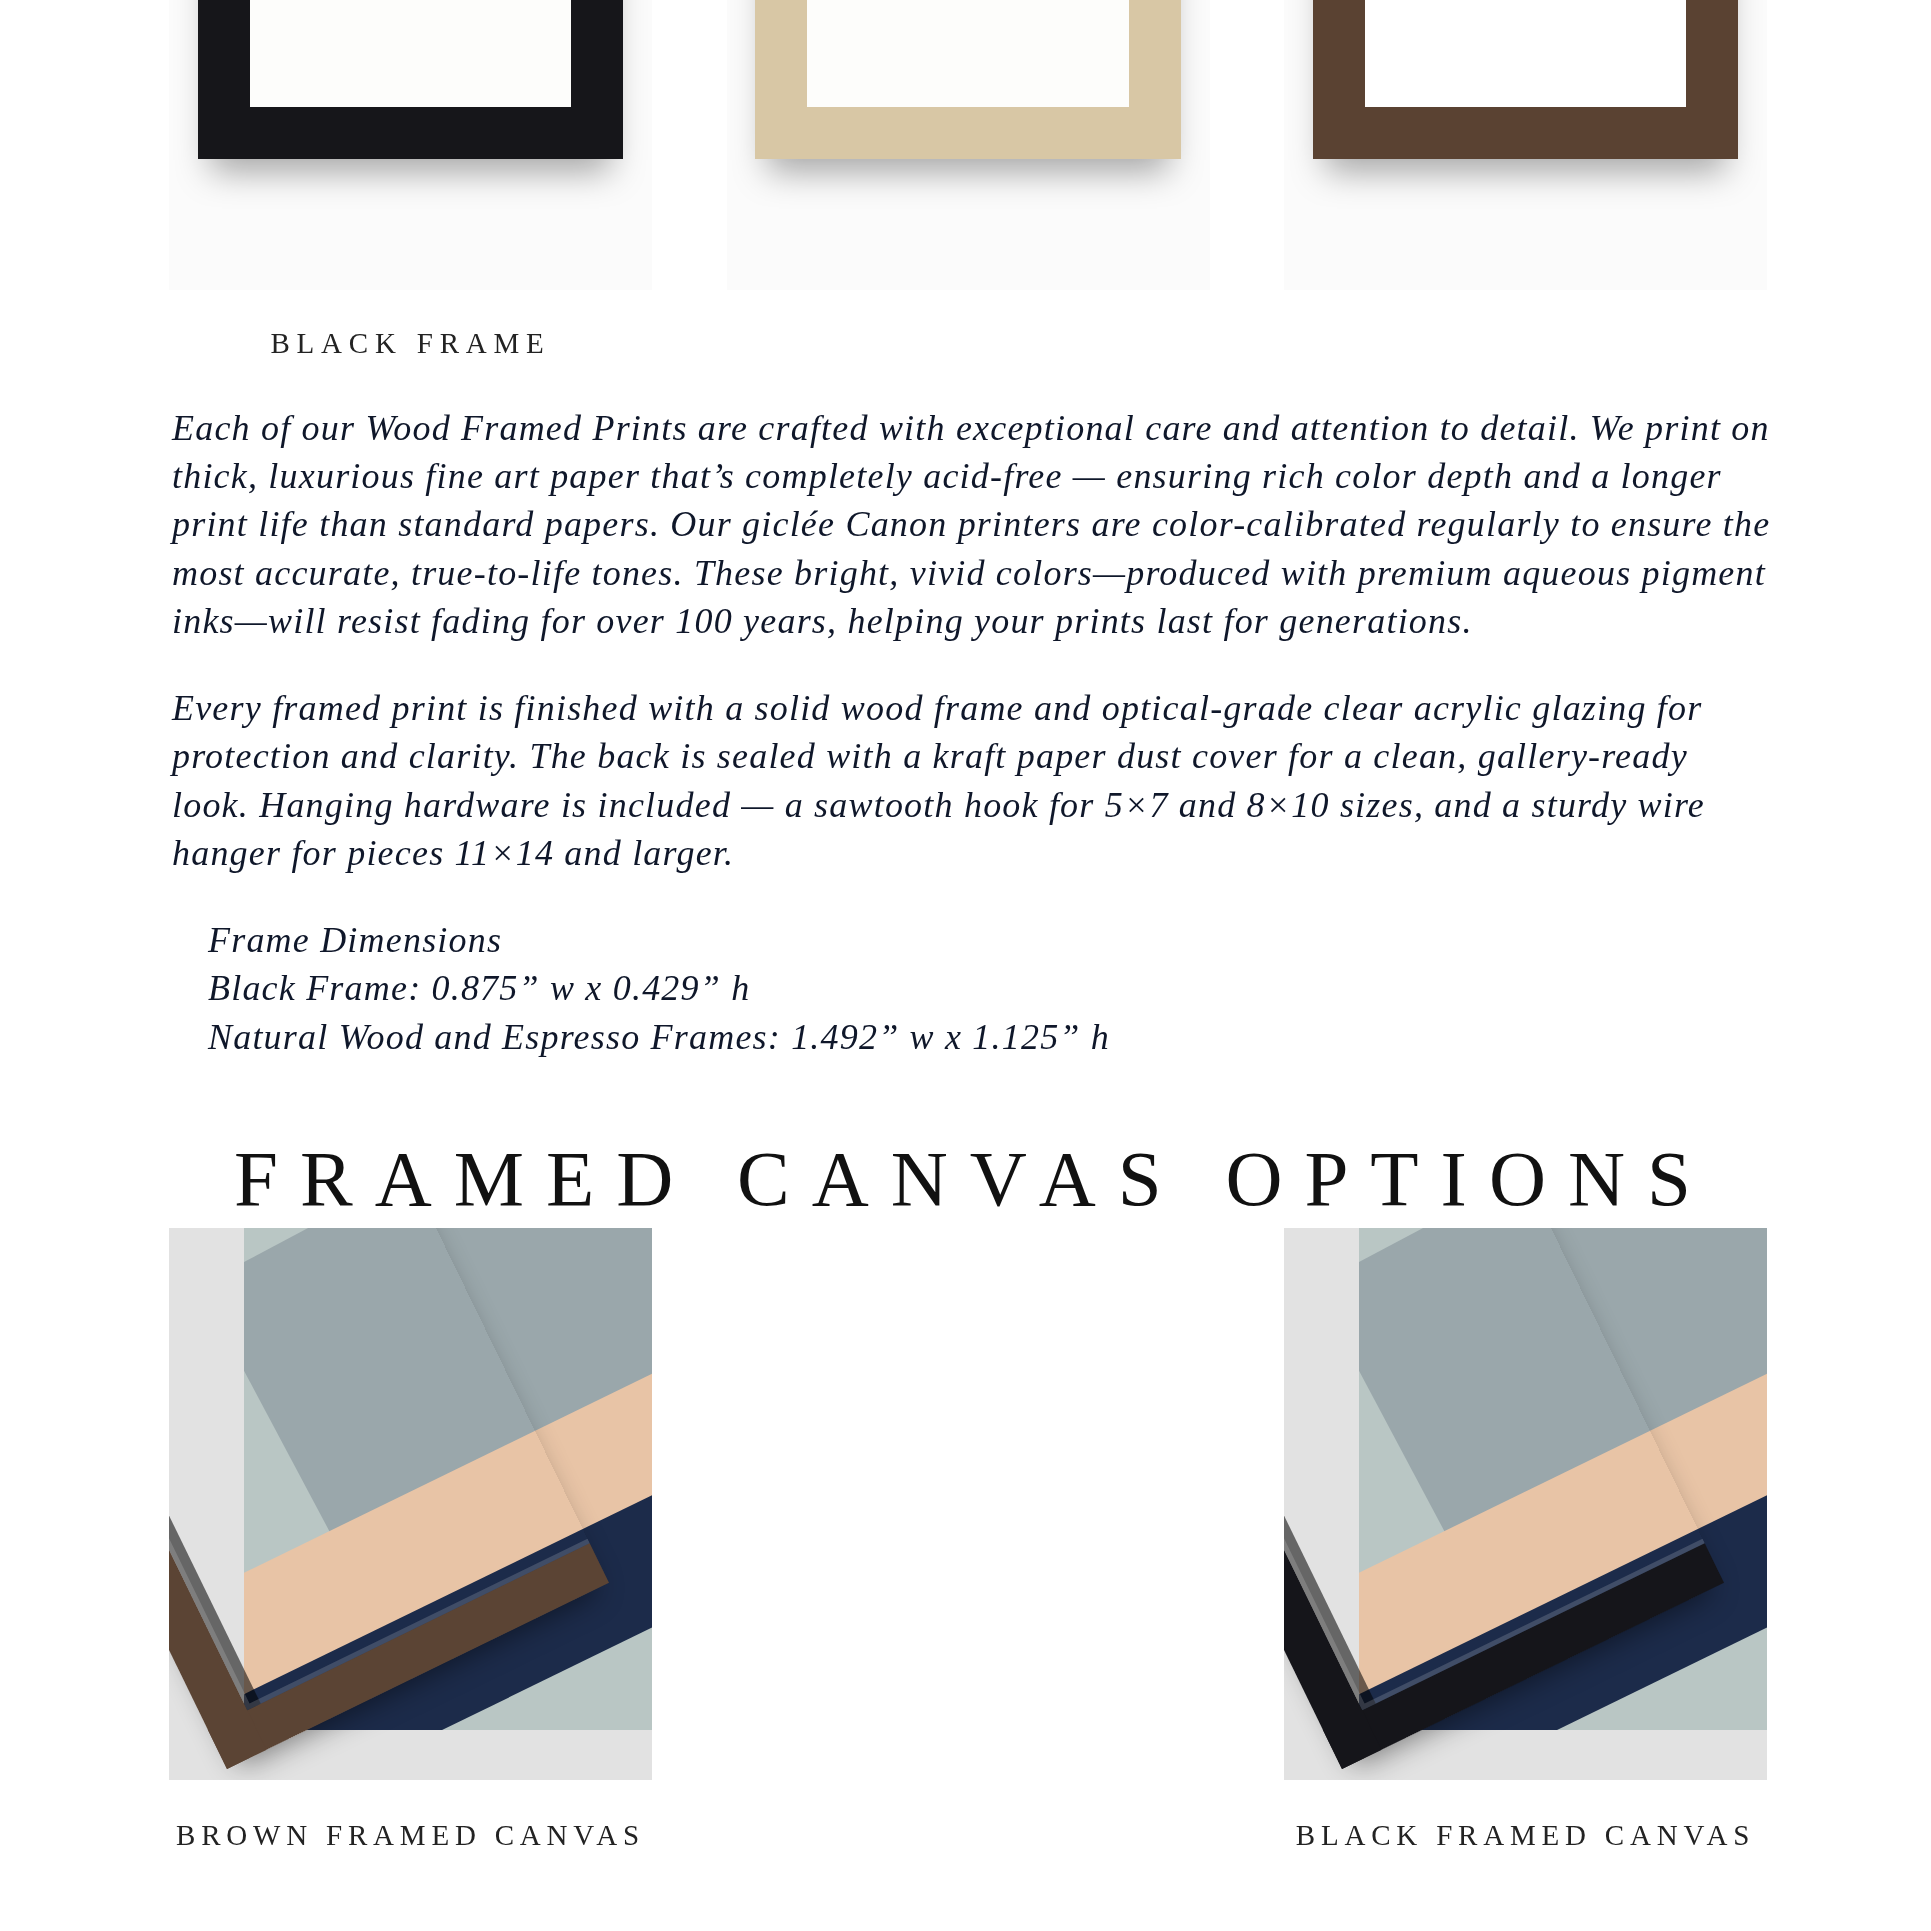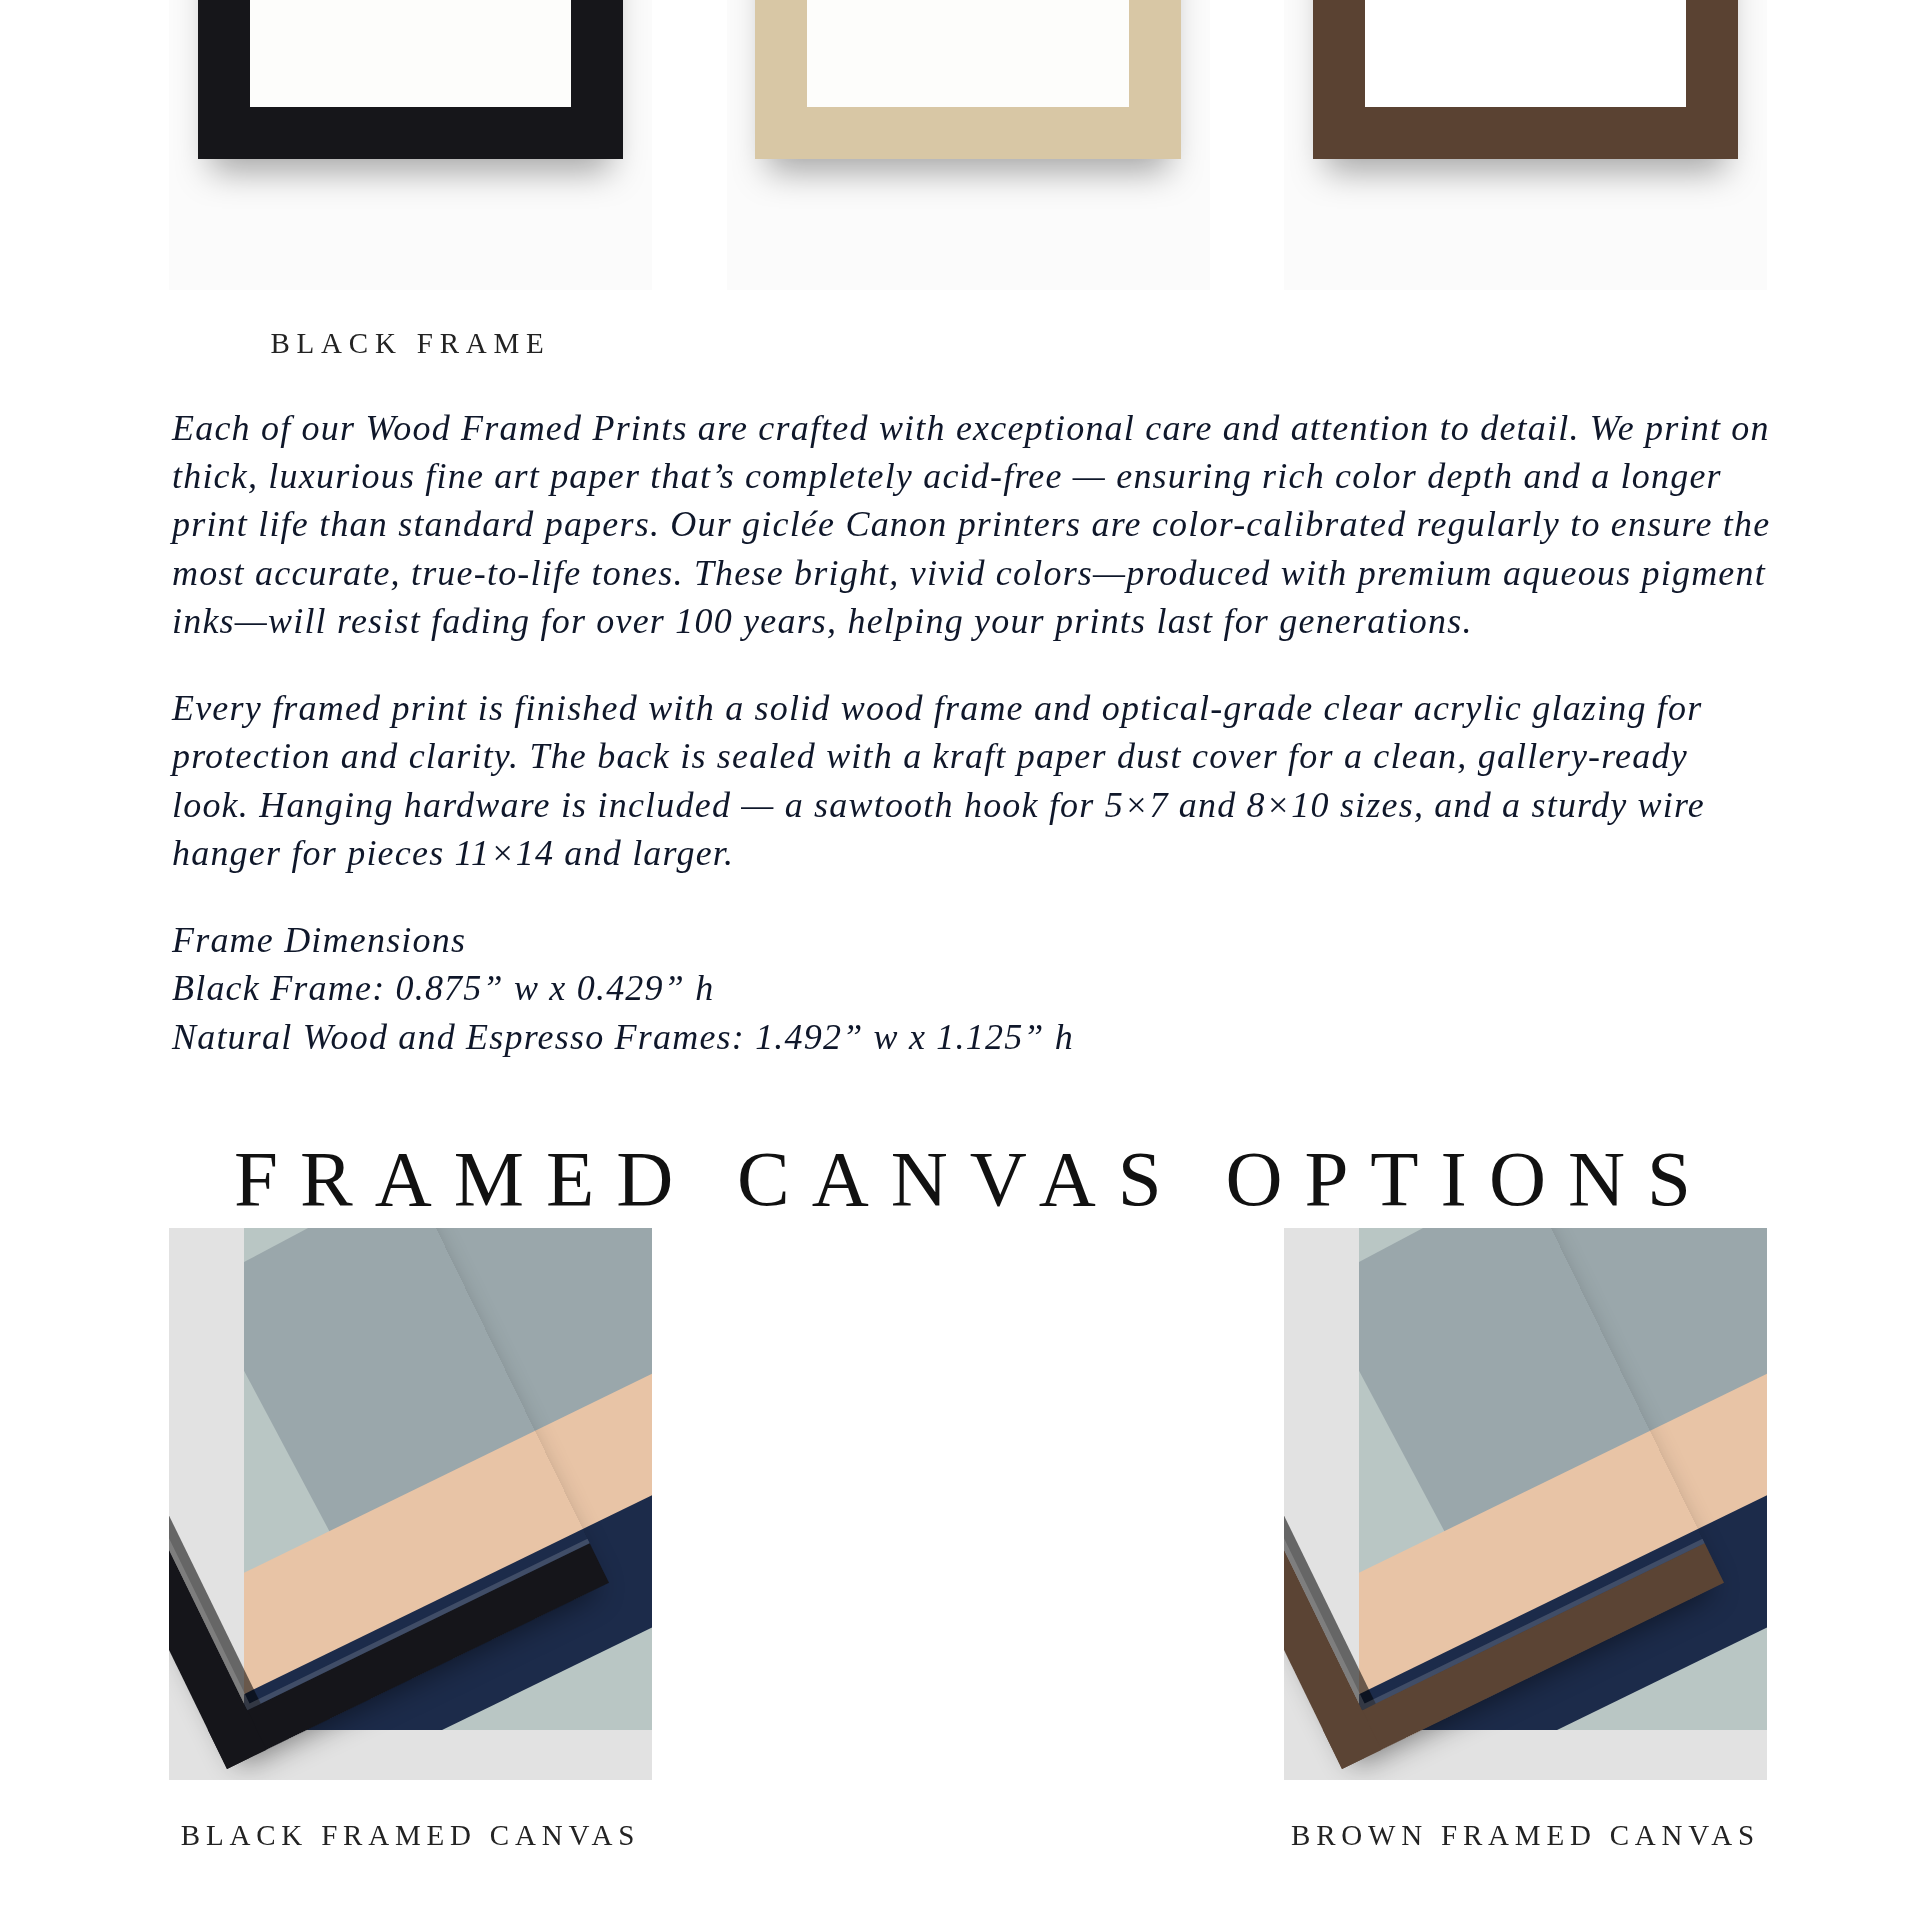--- a/index.html
+++ b/index.html
@@ -110,21 +110,21 @@
     font-family: "Liberation Serif", serif;
     font-style: italic;
     font-size: 36px;
     line-height: 1.34;
     letter-spacing: 1.2px;
     color: #0f172a;
   }
   .copy p { margin: 0 0 39px 0; }
   .copy p:last-child { margin-bottom: 0; }
   .dims { margin-top: 5.8px; }
-  .dims div { white-space: nowrap; }
+  .dims div { white-space: nowrap; margin-left: 36px; }
 
   
   .section-title {
     position: absolute;
     left: 172px;
     top: 1134px;
     width: 1603px;
     text-align: center;
     font-family: "Liberation Serif", serif;
     font-size: 79px;
@@ -301,40 +301,40 @@
 
   <div class="canvas-row">
 
     <div class="canvas-item">
       <div class="canvas-img">
         <div class="cv-art">
             <div class="sh1"></div>
             <div class="sh2"></div>
             <div class="sh3"></div>
           </div>
-        <div class="cv-frame black">
+        <div class="cv-frame brown">
             <div class="cv-gap"></div>
             <div class="cv-edge-hl"></div>
           </div>
       </div>
-      <div class="canvas-caption">BLACK FRAMED CANVAS</div>
+      <div class="canvas-caption">BROWN FRAMED CANVAS</div>
     </div>
 
     <div class="canvas-item">
       <div class="canvas-img">
         <div class="cv-art">
             <div class="sh1"></div>
             <div class="sh2"></div>
             <div class="sh3"></div>
           </div>
-        <div class="cv-frame brown">
+        <div class="cv-frame black">
             <div class="cv-gap"></div>
             <div class="cv-edge-hl"></div>
           </div>
       </div>
-      <div class="canvas-caption">BROWN FRAMED CANVAS</div>
+      <div class="canvas-caption">BLACK FRAMED CANVAS</div>
     </div>
 
 
   </div>
 
 </div>
 
 
 </body></html>

